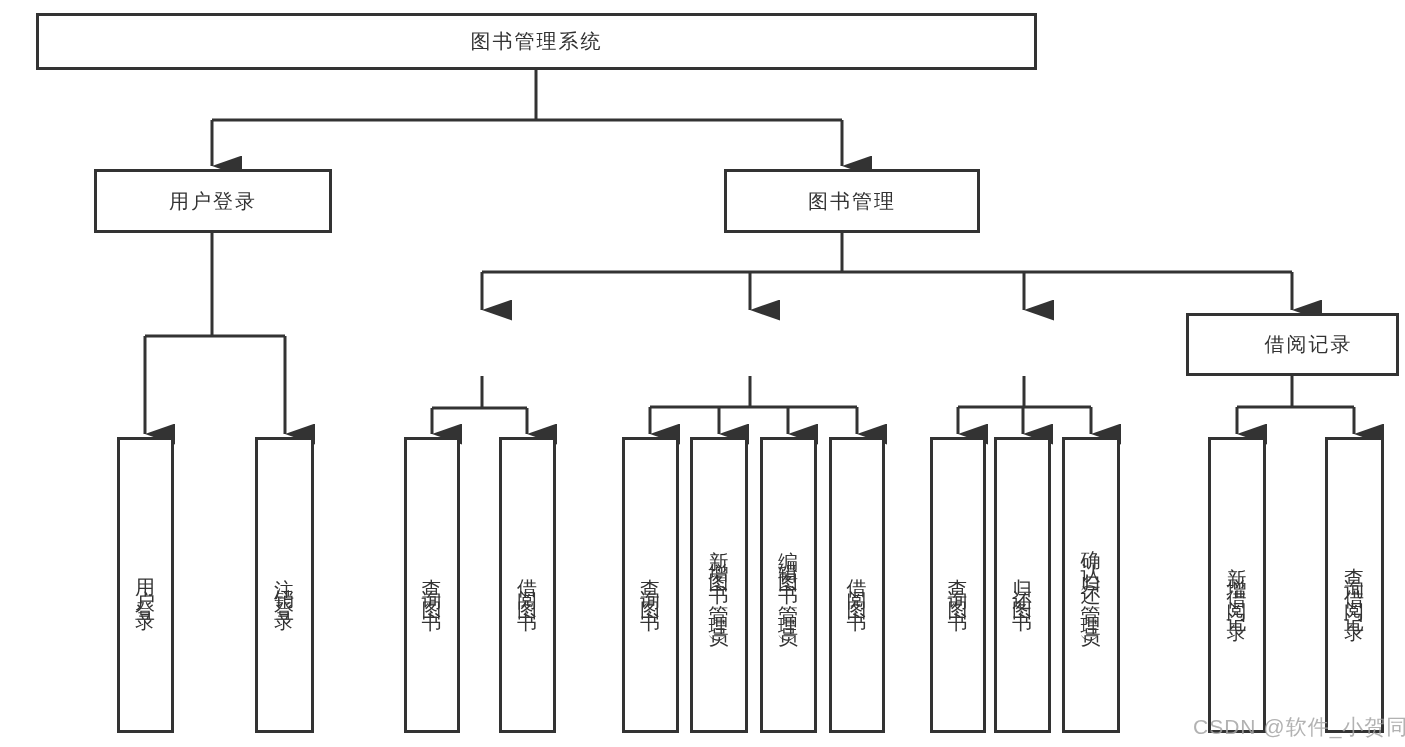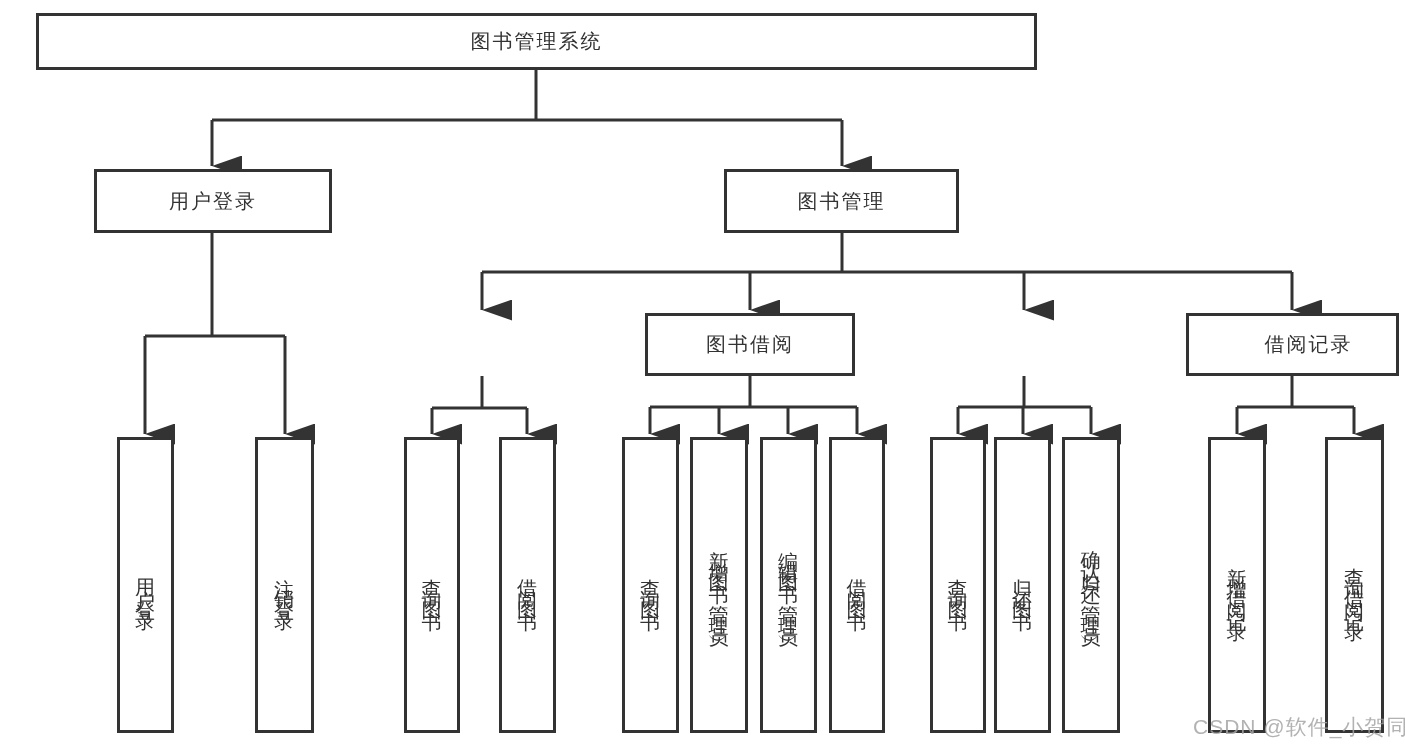--- a/index.html
+++ b/index.html
@@ -85,23 +85,22 @@
       <path d="M1280,376 V407"></path>
       <path d="M1225,407 H1342"></path>
       <path d="M1225,407 V434" marker-end="url(#arrow)"></path>
       <path d="M1342,407 V434" marker-end="url(#arrow)"></path>
     </g>
   </svg>
 
   <div class="node lvl1" style="left:24px;top:13px;width:1001px;height:57px;">图书管理系统</div>
 
   <div class="node" style="left:82px;top:169px;width:238px;height:64px;">用户登录</div>
-  <div class="node" style="left:712px;top:169px;width:235px;height:64px;">图书管理</div>
+  <div class="node" style="left:712px;top:169px;width:256px;height:64px;">图书管理</div>
 
-  <div class="node" style="left:633px;top:313px;width:210px;height:63px;">图书借阅</div>
   <div class="node" style="left:1174px;top:313px;width:213px;height:63px;padding-left:32px;">借阅记录</div>
 
   <div class="vnode" style="left:105px;top:437px;width:57px;height:296px;">
     <span class="vtext">用户登录</span>
   </div>
   <div class="vnode" style="left:243px;top:437px;width:59px;height:296px;">
     <span class="vtext">注销登录</span>
   </div>
 
   <div class="vnode" style="left:392px;top:437px;width:56px;height:296px;">

